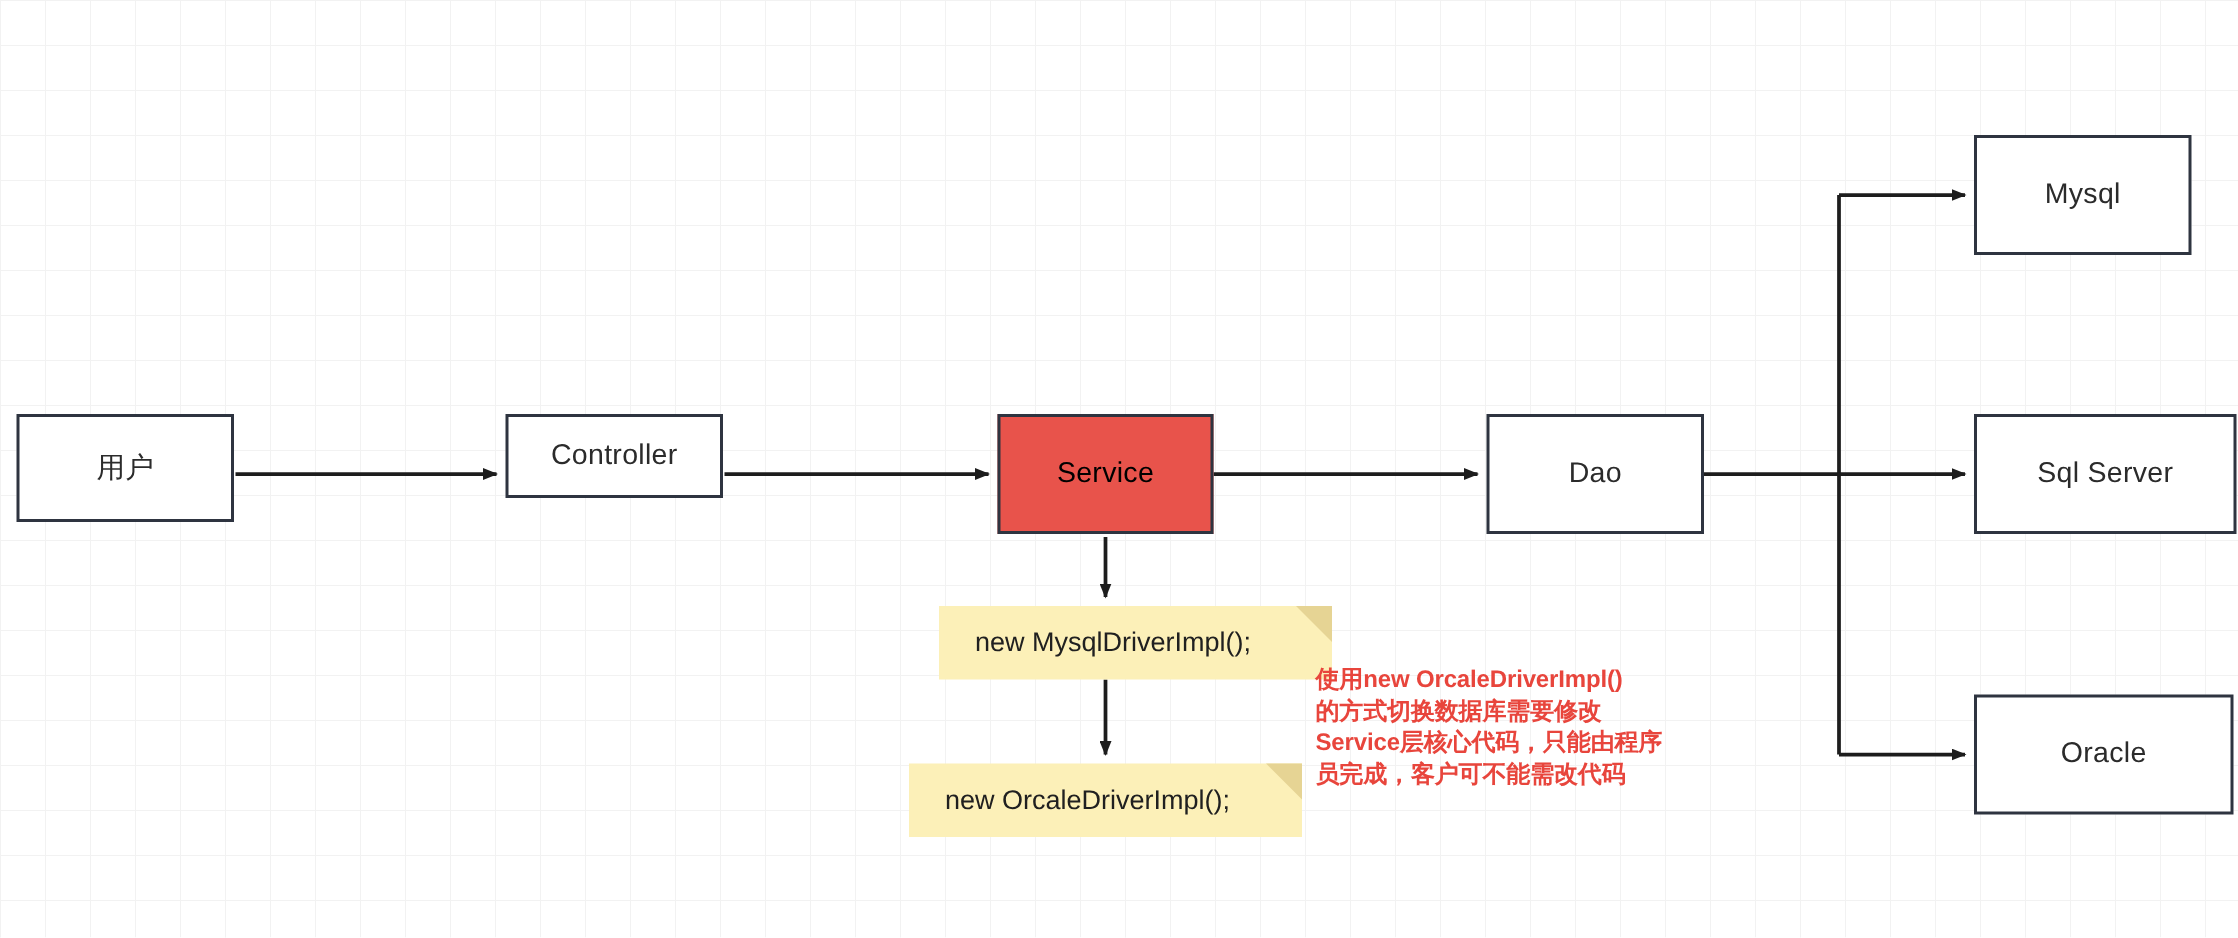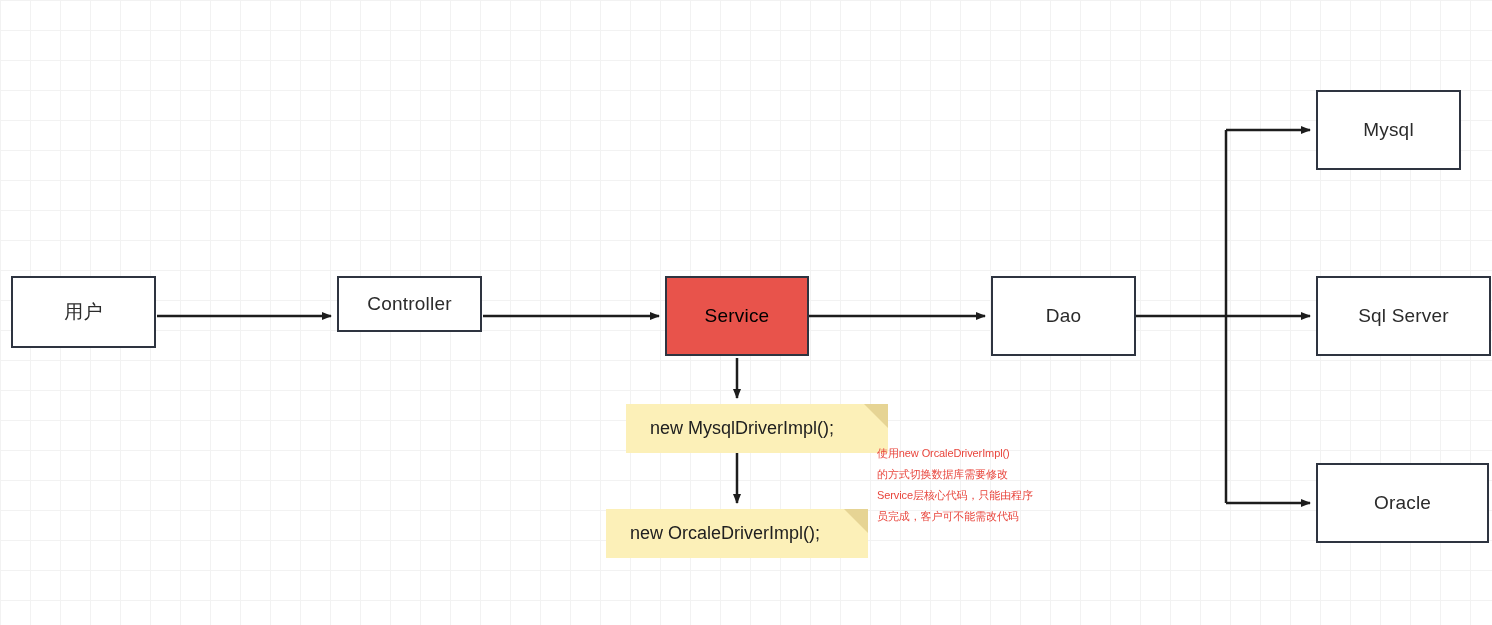--- a/index.html
+++ b/index.html
@@ -62,23 +62,23 @@
     position: absolute;
     right: 0;
     top: 0;
     width: 0;
     height: 0;
     border-left: 24px solid transparent;
     border-top: 24px solid #e6d494;
   }
   .annotation {
     position: absolute;
-    font-size: 11px;
+    font-size: 16px;
     line-height: 21px;
-    font-weight: normal;
+    font-weight: bold;
     color: #e8453c;
     white-space: pre-line;
     font-family: "Liberation Sans", "DejaVu Sans", sans-serif;
     letter-spacing: -0.1px;
   }
 </style>
 </head>
 <body>
 
 <div id="canvas">

